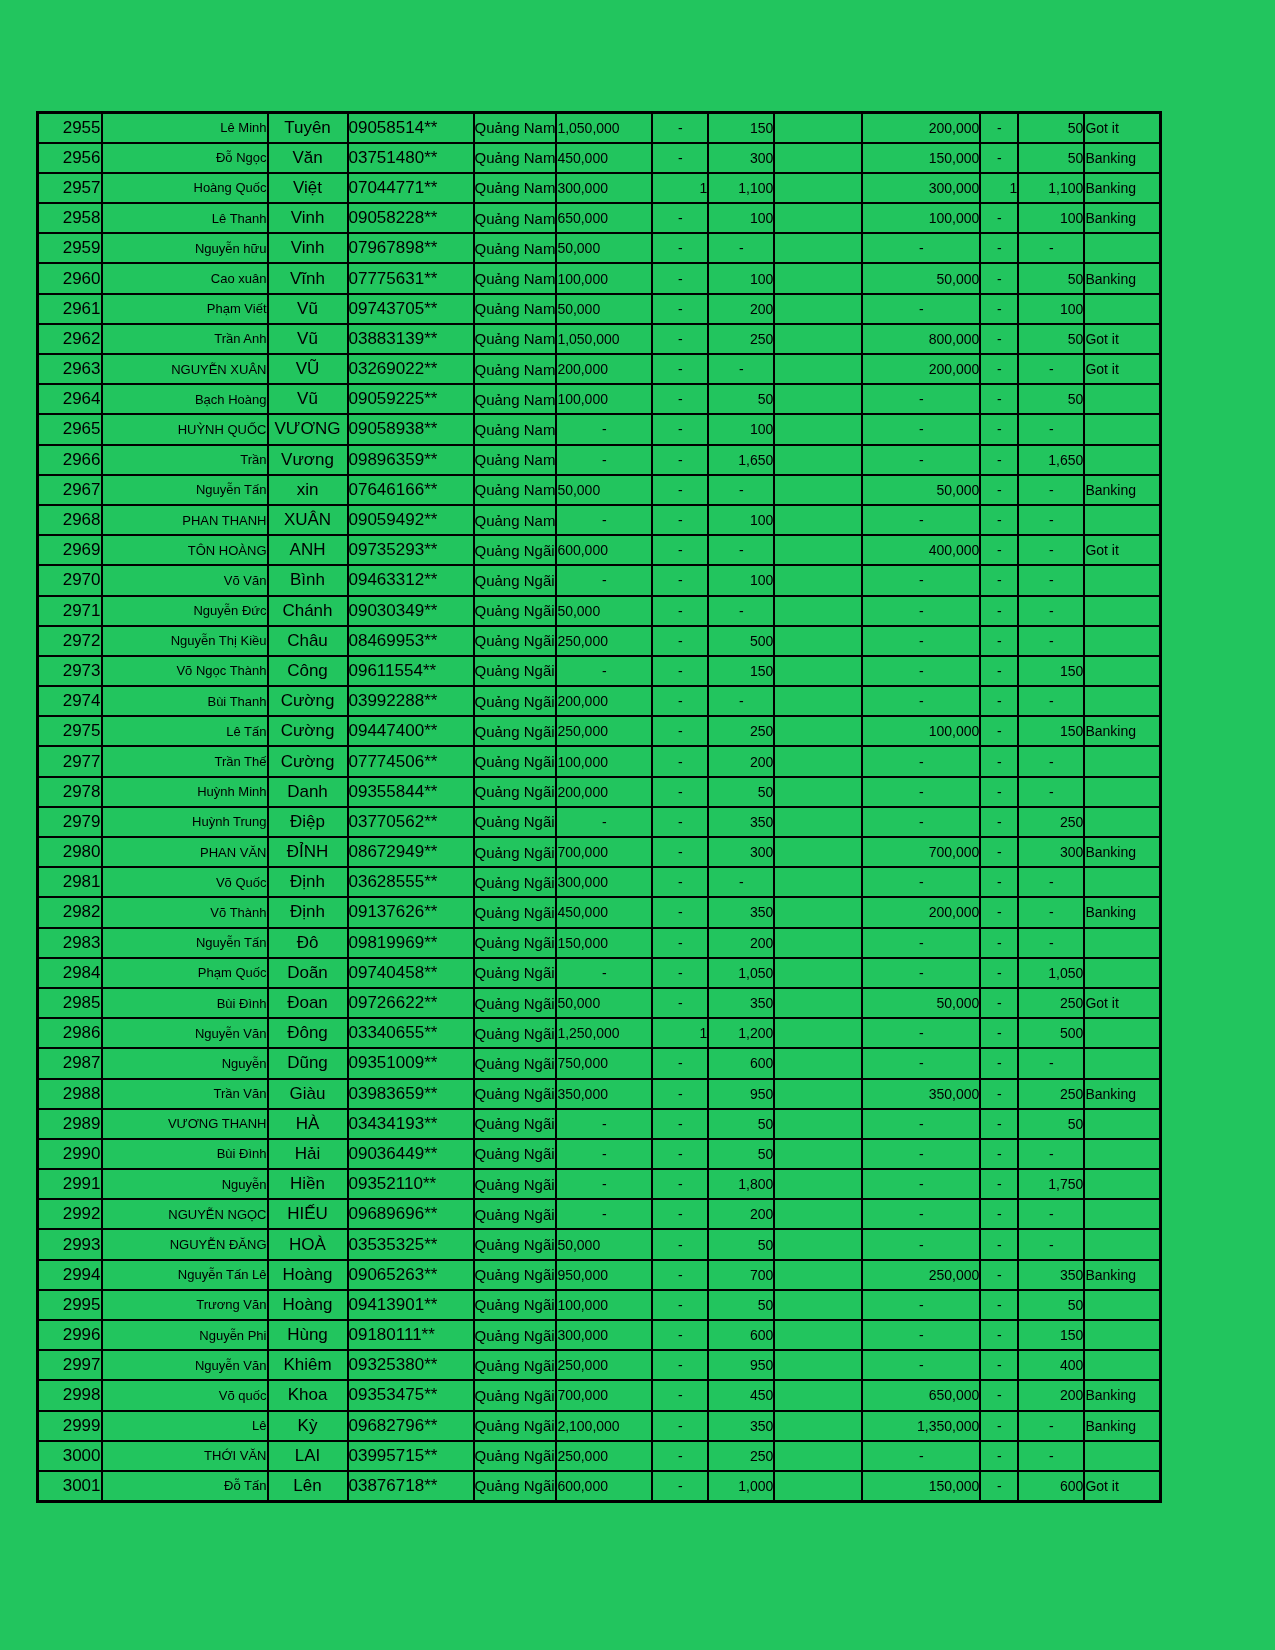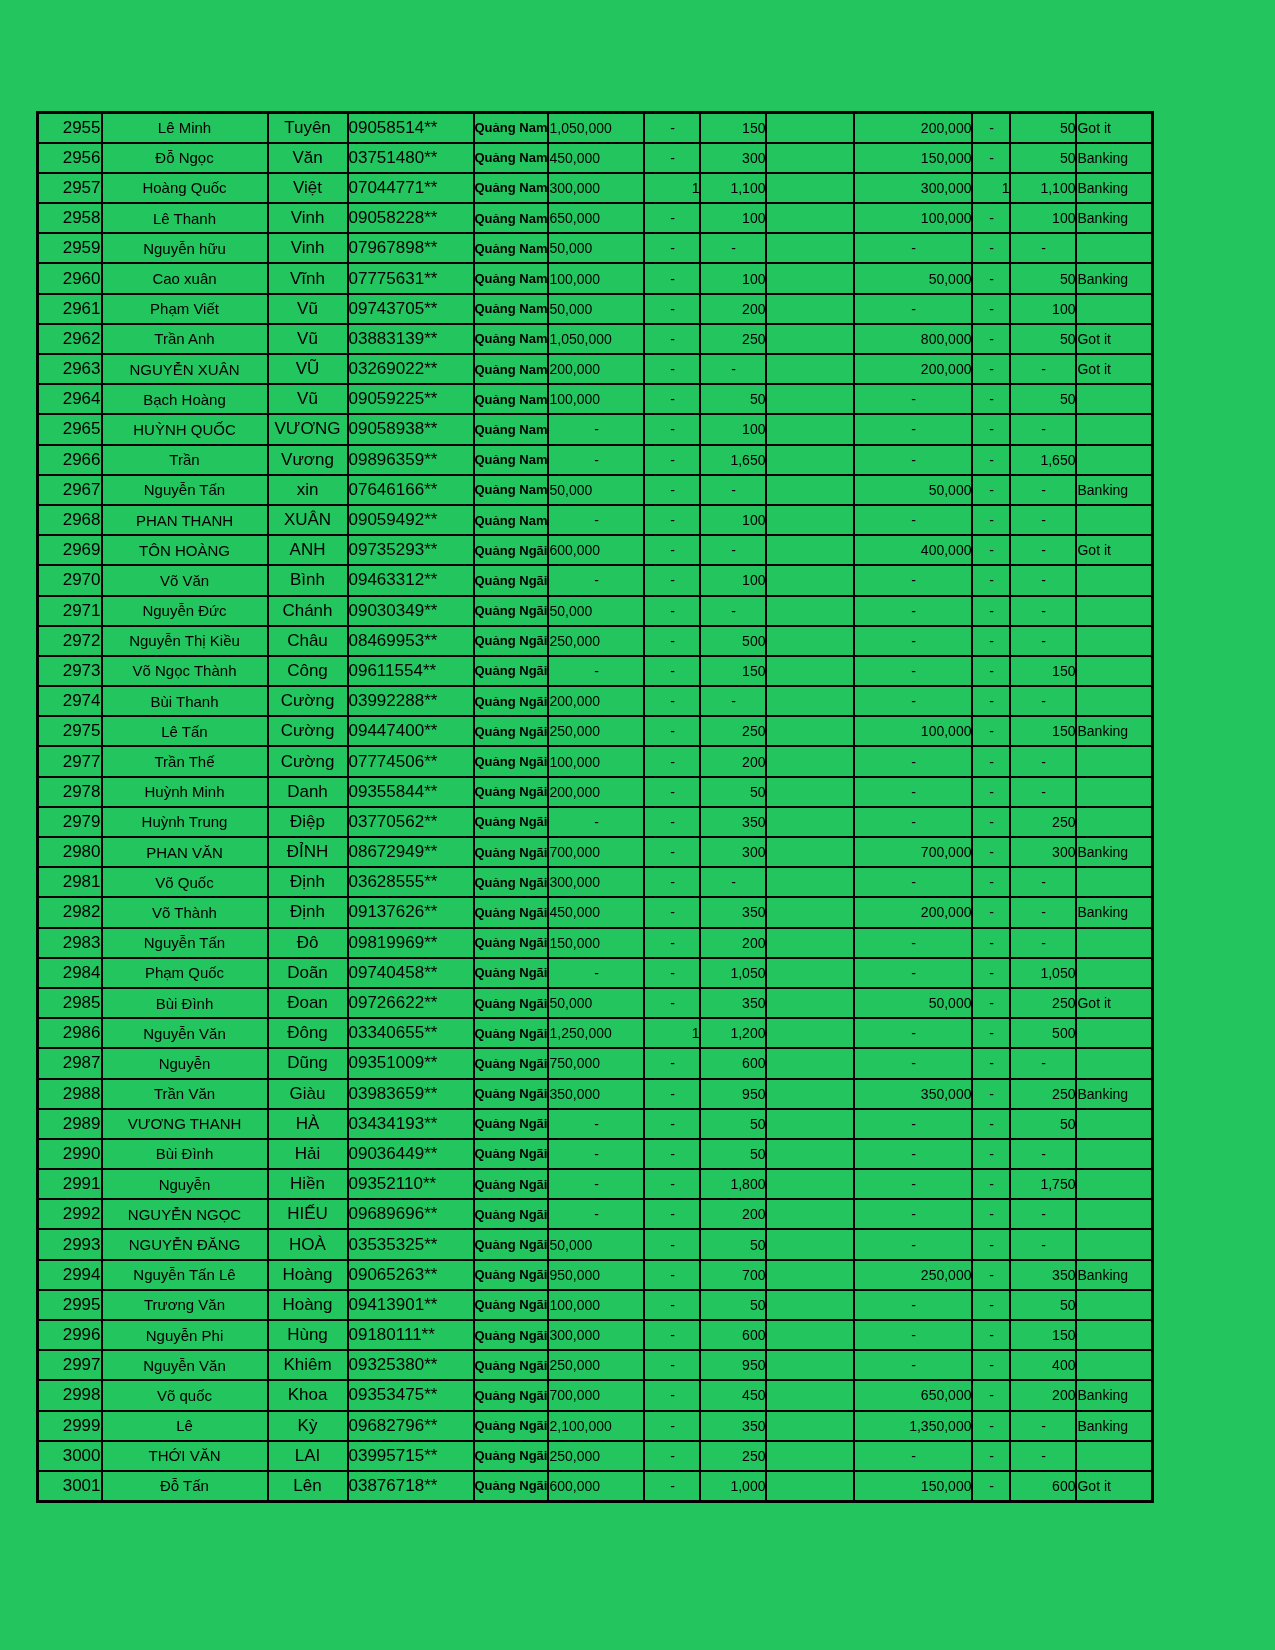--- a/index.html
+++ b/index.html
@@ -22,24 +22,24 @@
     border:2px solid #000;
     overflow:hidden;
     white-space:nowrap;
     vertical-align:middle;
     padding:0;
   }
   
   td.c3, td.c4, td.c5, td.c8, td.c9 {border-left-width:3px;}
   
   td.c0 {font-size:17px; text-align:right; padding-right:5px;}
-  td.c1 {font-size:15px; text-align:center;}
+  td.c1 {font-size:13px; text-align:right;}
   td.c2 {font-size:17px; text-align:center;}
   td.c3 {font-size:17px; text-align:left; padding-left:3px;}
-  td.c4 {font-size:13px; text-align:left; padding-left:3px;font-weight:bold;}
+  td.c4 {font-size:15px; text-align:left; padding-left:3px;}
   td.c5 {font-size:14px; text-align:left; padding-right:9px;}
   td.c6 {font-size:14px; text-align:right; padding-right:12px;}
   td.c7 {font-size:14px; text-align:right; padding-right:9px;}
   td.c8 {font-size:14px;}
   td.c9 {font-size:14px; text-align:right; padding-right:14px;}
   td.c10 {font-size:14px; text-align:right; padding-right:10px;}
   td.c11 {font-size:14px; text-align:right; padding-right:9px;}
   td.c12 {font-size:14px; text-align:left; padding-left:3px;margin-left:32px;}
   td.dash {text-align:center; padding-left:0; padding-right:0;}
 </style>

